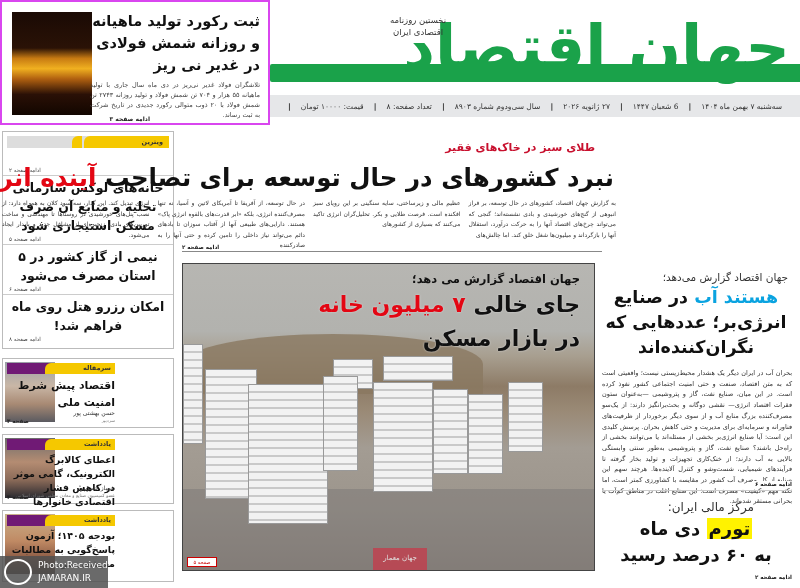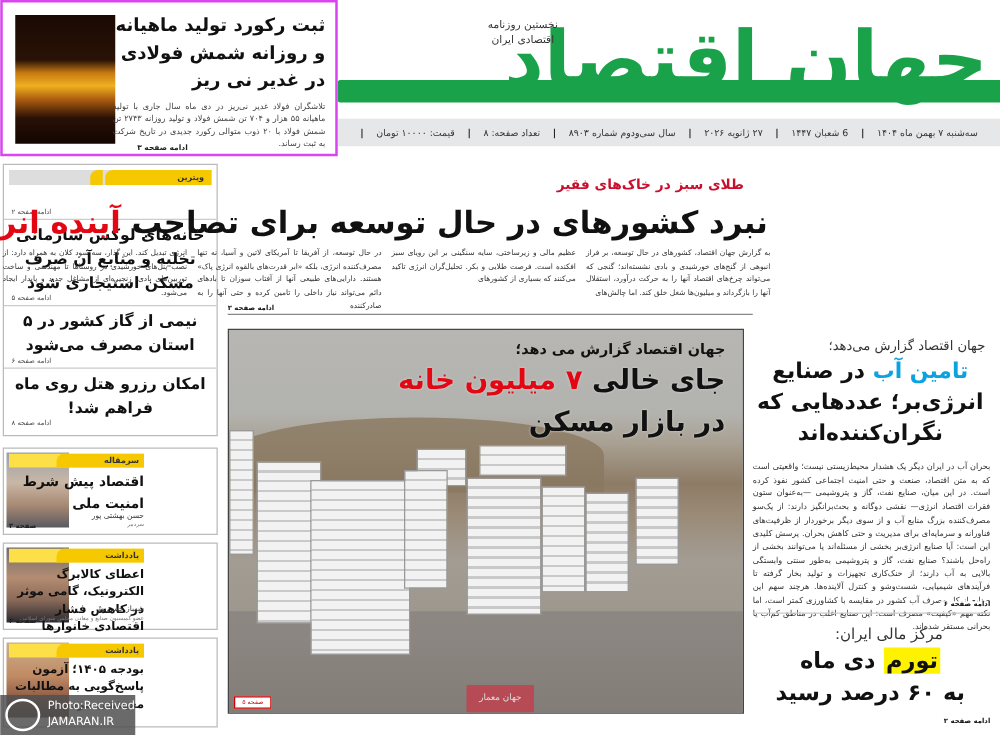--- a/index.html
+++ b/index.html
@@ -28,21 +28,21 @@
   .tab-row { position: relative; height: 12px; margin: 4px 4px 16px 4px; background: #ddd; }
   .tab-yellow { position: absolute; right: 0; top: 0; height: 12px; width: 85px; background: #f5c800; border-radius: 6px 0 0 0; font-size: 6.5px; line-height: 12px; padding-right: 6px; font-weight: bold; color: #333; }
   .tab-yellow::after { content: ""; position: absolute; left: -12px; top: 0; width: 10px; height: 12px; background: #f5c800; border-radius: 6px 0 0 0; }
   .sb-item { padding: 2px 6px 1px 6px; text-align: center; font-weight: bold; font-size: 12.5px; line-height: 19px; border-bottom: 1px solid #ccc; position: relative; }
   .sb-more { display: block; text-align: left; font-size: 5.5px; line-height: 8px; font-weight: normal; color: #444; }
 
   .op-box { left: 2px; width: 172px; border: 1px solid #bbb; }
   .op-photo { position: absolute; left: 2px; top: 3px; width: 50px; height: 60px; background: linear-gradient(180deg, #9aa0a8 0%, #c9b7a6 40%, #a88a74 70%, #5a5a60 100%); }
   .op-photo.p2 { background: linear-gradient(180deg, #6e6e6e 0%, #b48c72 40%, #8a6a58 70%, #2a2a30 100%); }
   .op-photo.p3 { background: linear-gradient(180deg, #c9b08a 0%, #c08a64 45%, #8a5a44 75%, #4a3a30 100%); }
-  .op-tab { position: absolute; right: 58px; top: 4px; width: 108px; height: 11px; background: #fde047; }
+  .op-tab { position: absolute; right: 58px; top: 4px; width: 108px; height: 11px; background: #701a75; }
   .op-tab span { position: absolute; right: 0; top: 0; height: 11px; width: 70px; background: #f5c800; border-radius: 6px 0 0 0; font-size: 6.5px; line-height: 11px; padding-right: 4px; font-weight: bold; color: #333; }
   .op-title { position: absolute; right: 58px; top: 18px; width: 108px; font-weight: bold; font-size: 9.5px; line-height: 14px; text-align: right; }
   .op-author { position: absolute; right: 58px; font-size: 6px; color: #333; }
   .op-role { position: absolute; right: 58px; font-size: 4.5px; color: #777; }
   .op-more { position: absolute; left: 4px; bottom: 3px; font-size: 5.5px; font-weight: bold; color: #222; }
 
   
   .kicker { right: 205px; top: 141px; font-size: 11px; font-weight: bold; color: #c8102e; }
   .headline { right: 186px; top: 158px; font-size: 24.5px; font-weight: bold; line-height: 40px; white-space: nowrap; }
   .headline .red { color: #e30613; }
@@ -193,21 +193,21 @@
   <div class="ph-title">
     <div><span>جای خالی</span> <span class="red">۷ میلیون خانه</span></div>
     <div>در بازار مسکن</div>
   </div>
   <div class="ph-badge">صفحه ۵</div>
   <div class="ph-sticker">جهان معمار</div>
 </div>
 
 <div class="abs r-kicker1">جهان اقتصاد گزارش می‌دهد؛</div>
 <div class="abs r-title1">
-  <div><span class="blue">تامین آب</span> <span>در صنایع</span></div>
+  <div><span class="blue">هستند آب</span> <span>در صنایع</span></div>
   <div>انرژی‌بر؛ عددهایی که</div>
   <div>نگران‌کننده‌اند</div>
 </div>
 <div class="abs r-body">بحران آب در ایران دیگر یک هشدار محیط‌زیستی نیست؛ واقعیتی است که به متن اقتصاد، صنعت و حتی امنیت اجتماعی کشور نفوذ کرده است. در این میان، صنایع نفت، گاز و پتروشیمی —به‌عنوان ستون فقرات اقتصاد انرژی— نقشی دوگانه و بحث‌برانگیز دارند: از یک‌سو مصرف‌کننده بزرگ منابع آب و از سوی دیگر برخوردار از ظرفیت‌های فناورانه و سرمایه‌ای برای مدیریت و حتی کاهش بحران. پرسش کلیدی این است: آیا صنایع انرژی‌بر بخشی از مسئله‌اند یا می‌توانند بخشی از راه‌حل باشند؟ صنایع نفت، گاز و پتروشیمی به‌طور سنتی وابستگی بالایی به آب دارند؛ از خنک‌کاری تجهیزات و تولید بخار گرفته تا فرآیندهای شیمیایی، شست‌وشو و کنترل آلاینده‌ها. هرچند سهم این صنایع از کل مصرف آب کشور در مقایسه با کشاورزی کمتر است، اما نکته مهم «کیفیت» مصرف است: این صنایع اغلب در مناطق کم‌آب یا بحرانی مستقر شده‌اند.</div>
 <div class="abs r-more">
   <span>ادامه صفحه ۶</span>
 </div>
 <div class="abs r-kicker2">مرکز مالی ایران:</div>
 <div class="abs r-title2">
   <div><span class="yellow">تورم</span> <span>دی ماه</span></div>

